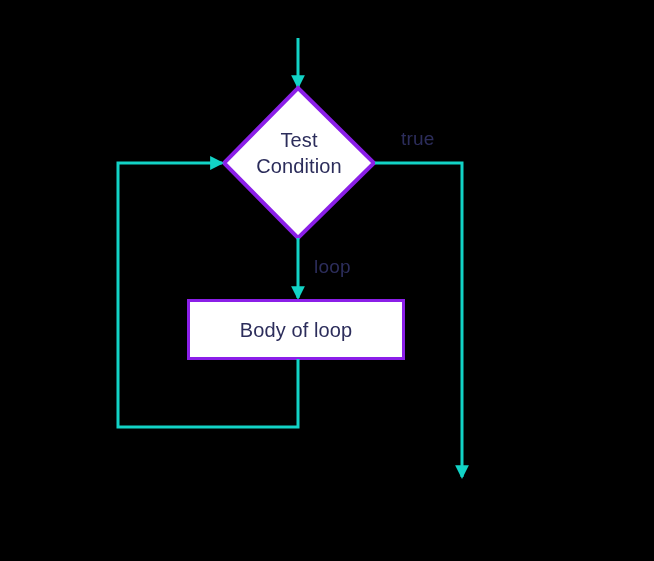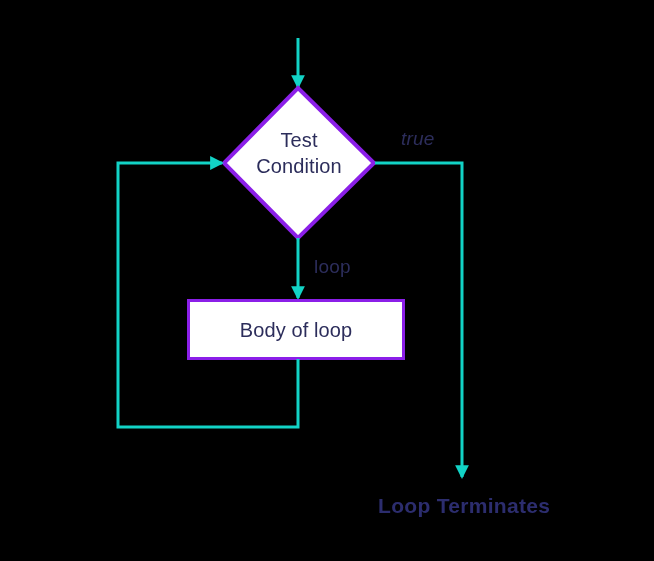--- a/index.html
+++ b/index.html
@@ -56,21 +56,20 @@
     position: absolute;
     color: #2c2d5b;
     font-size: 19px;
     letter-spacing: 0.2px;
     white-space: nowrap;
     -webkit-font-smoothing: antialiased;
   }
   #label-true {
     left: 401px;
     top: 128px;
-    font-style: italic;
   }
   #label-false {
     left: 314px;
     top: 256px;
   }
   
   #terminal-text {
     position: absolute;
     left: 378px;
     top: 494px;
@@ -109,15 +108,14 @@
 
   <div class="node-text" id="process-label">Body of loop</div>
 
   <div class="node-text" id="diamond-label">Test
 Condition</div>
 
   <div class="edge-label" id="label-true">true</div>
 
   <div class="edge-label" id="label-false">loop</div>
 
-  <div id="terminal-text">Loop Terminates</div>
 
 </div>
 
 </body></html>

